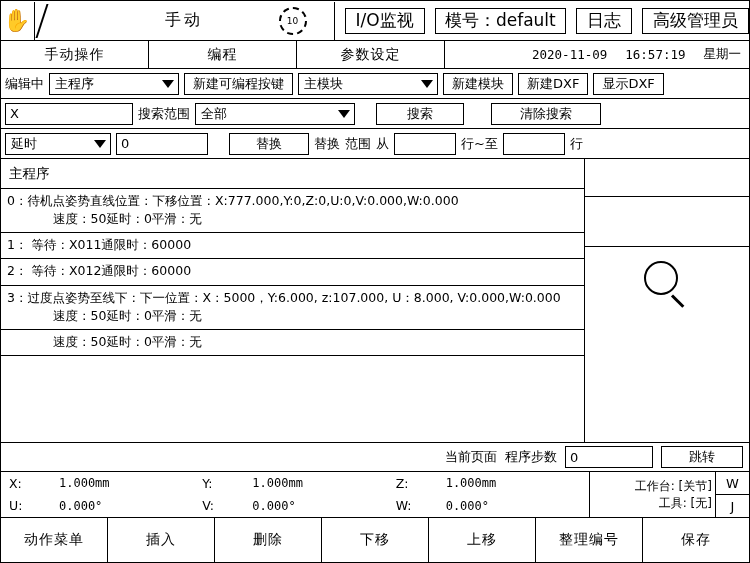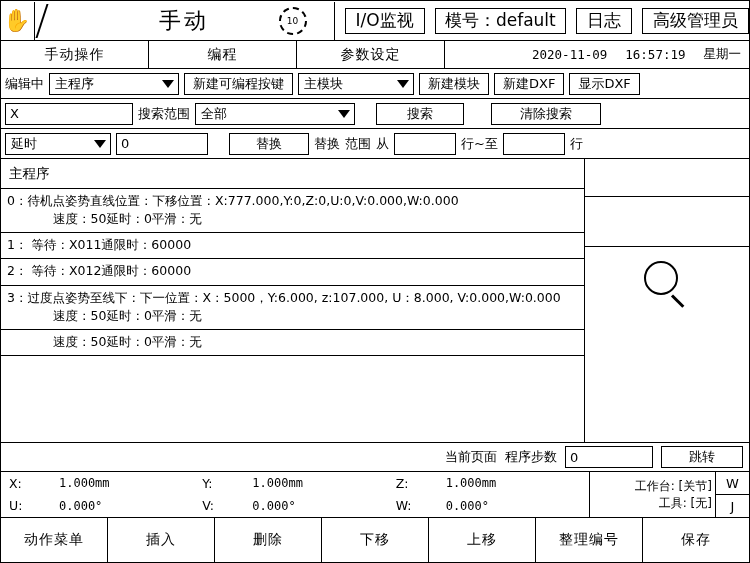--- a/index.html
+++ b/index.html
@@ -42,21 +42,21 @@
     justify-content: center;
     position: relative;
     border-right: 1px solid #000;
   }
   .mode-box .slash {
     position: absolute; left: 6px; top: 2px;
     width: 24px; height: 34px;
     border-left: 2px solid #000;
     transform: skewX(-18deg);
   }
-  .mode-label { font-size: 22px; letter-spacing: 3px; }
+  .mode-label { font-size: 16px; letter-spacing: 3px; }
   .gear-icon {
     position: absolute; right: 26px; top: 4px;
     width: 30px; height: 30px;
     display: flex; align-items: center; justify-content: center;
     font-size: 11px;
   }
   .gear-ring {
     width: 28px; height: 28px;
     border: 2px solid #000;
     border-radius: 50%;
@@ -328,21 +328,21 @@
     </div>
   </div>
 
   <div class="row">
     <span class="lbl">编辑中</span>
     <div class="select" style="width:130px">
       <span>主程序</span>
       <span class="caret"></span>
     </div>
     <div class="btn">新建可编程按键</div>
-    <div class="select" style="width:116px">
+    <div class="select" style="width:140px">
       <span>主模块</span>
       <span class="caret"></span>
     </div>
     <div class="btn">新建模块</div>
     <div class="btn">新建DXF</div>
     <div class="btn">显示DXF</div>
   </div>
 
   <div class="row">
     <div class="field" style="width:128px">X</div>

